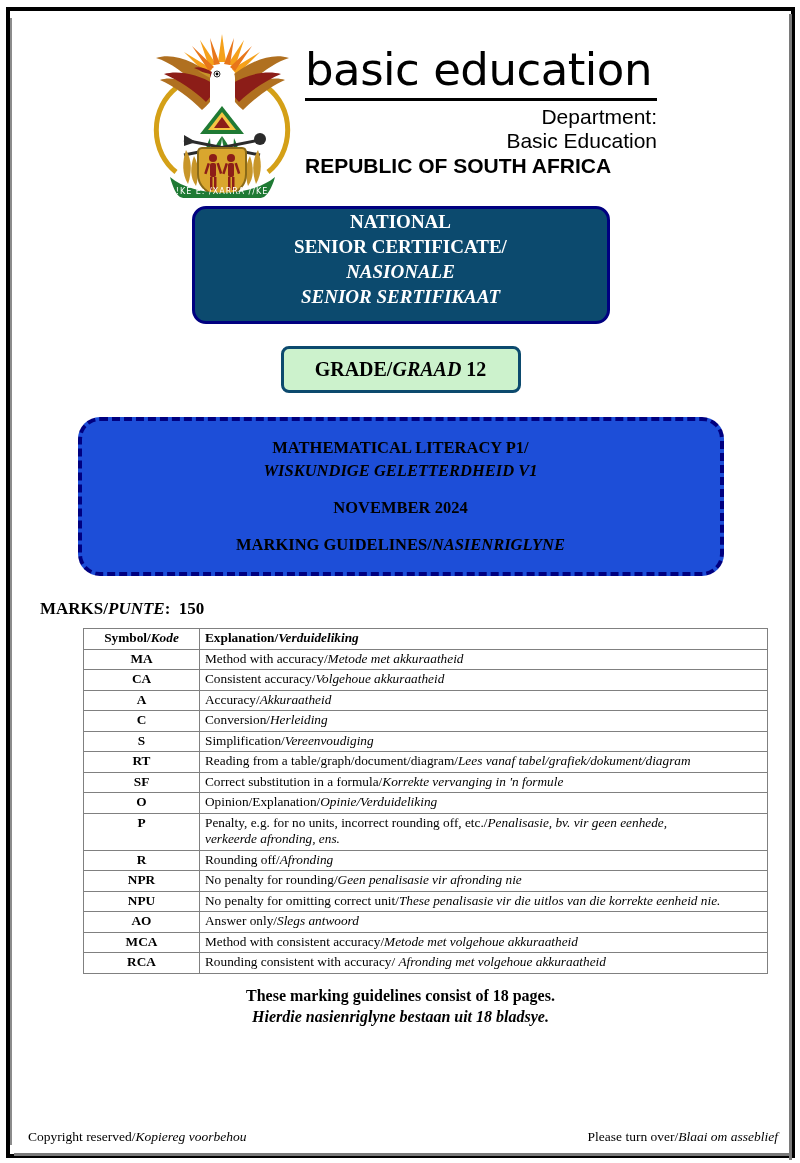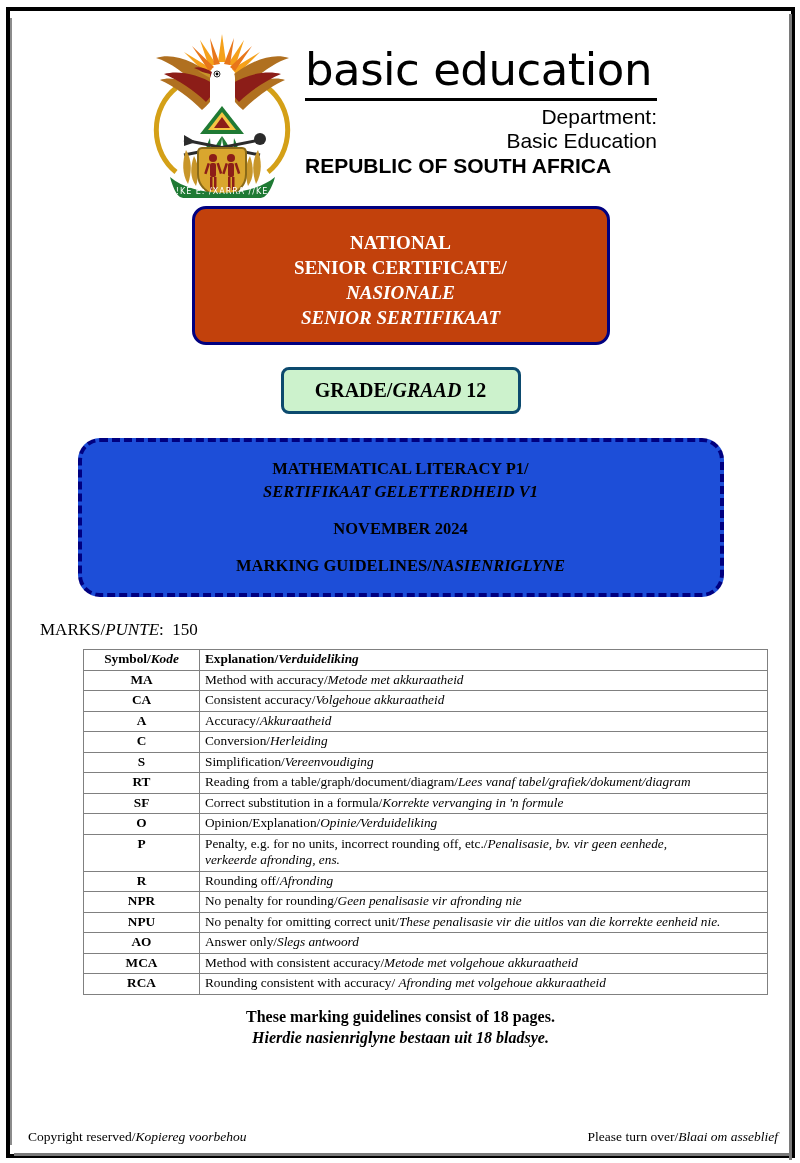--- a/index.html
+++ b/index.html
@@ -111,26 +111,26 @@
     font-size: 21px;
     line-height: 25px;
     font-weight: bold;
   }
 
   
   .nsc-box {
     margin: 8px auto 0 auto;
     width: 418px;
     box-sizing: border-box;
-    background: #c2410c;
+    background: #0c4a6e;
     border: 3px solid #000080;
     border-radius: 14px;
     color: #ffffff;
     text-align: center;
-    padding: 21px 6px 12px 6px;
+    padding: 0 6px 12px 6px;
     font-size: 19px;
     line-height: 25px;
     font-weight: bold;
   }
   .nsc-box .ital { font-style: italic; }
 
   
   .grade-box {
     margin: 22px auto 0 auto;
     width: 240px;
@@ -160,21 +160,21 @@
     line-height: 23px;
     font-weight: bold;
   }
   .subject-box .ital { font-style: italic; }
   .subject-box .gap { height: 14px; }
 
   
   .marks-line {
     margin: 23px 17px 0 30px;
     font-size: 17px;
-    font-weight: normal;
+    font-weight: bold;
   }
   .marks-line .ital { font-style: italic; }
 
   
   .legend-wrap {
     margin: 9px 0 0 73px;
     width: 736px;
   }
   table.legend {
     border-collapse: collapse;
@@ -331,21 +331,21 @@
       <div class="ital">NASIONALE</div>
       <div class="ital">SENIOR SERTIFIKAAT</div>
     </div>
 
     <div class="grade-box">
       <span>GRADE/</span><span class="ital">GRAAD</span> <span>12</span>
     </div>
 
     <div class="subject-box">
       <div>MATHEMATICAL LITERACY P1/</div>
-      <div class="ital">SERTIFIKAAT GELETTERDHEID V1</div>
+      <div class="ital">WISKUNDIGE GELETTERDHEID V1</div>
       <div class="gap"></div>
       <div>NOVEMBER 2024</div>
       <div class="gap"></div>
       <div><span>MARKING GUIDELINES/</span><span class="ital">NASIENRIGLYNE</span></div>
     </div>
 
     <div class="marks-line">
       <span>MARKS/</span><span class="ital">PUNTE</span><span>:</span>&nbsp; <span>150</span>
     </div>
 

